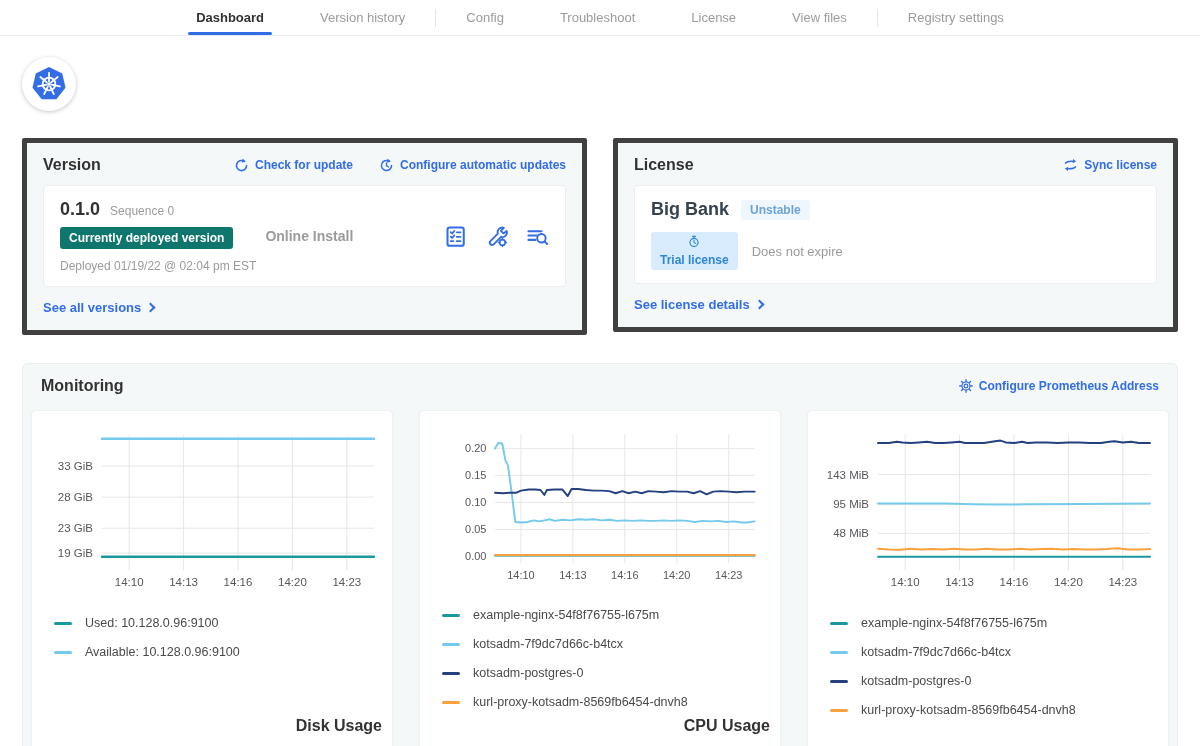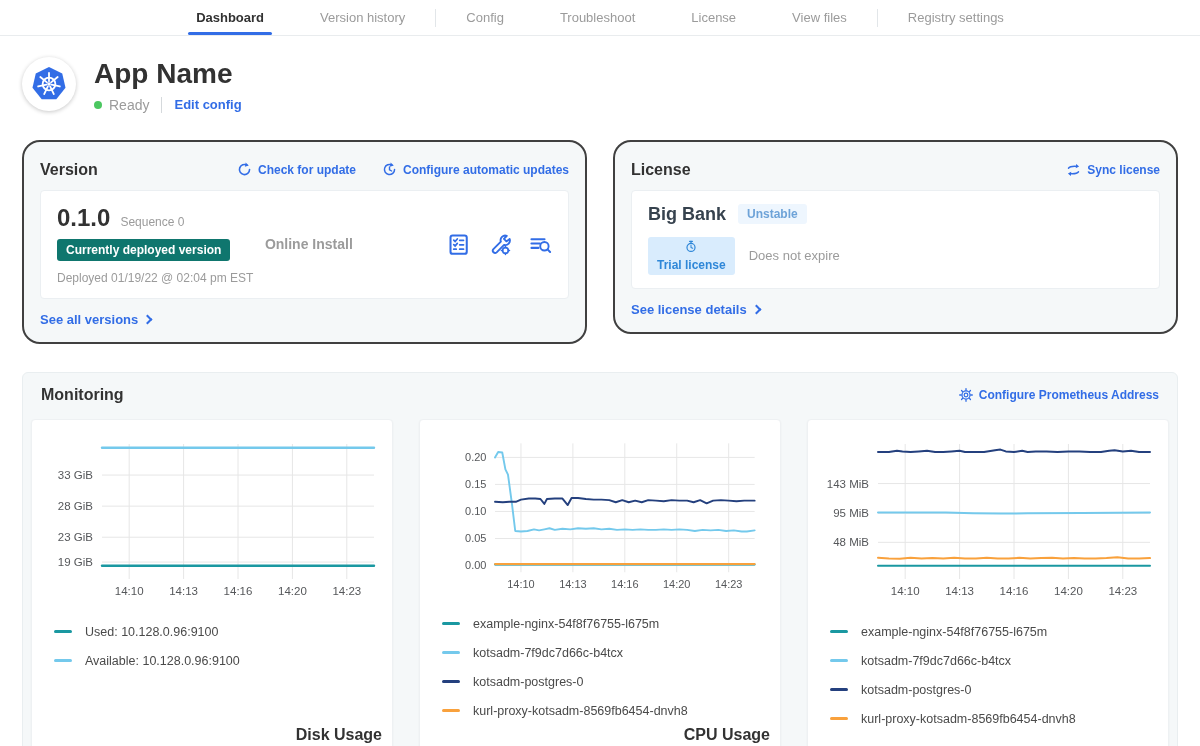--- a/index.html
+++ b/index.html
@@ -33,29 +33,29 @@
   }
   .app-title-block { margin-left:18px; padding-top:2px; }
   .app-title { font-size:28px; font-weight:700; margin:0; line-height:1.1; }
   .status-row { display:flex; align-items:center; margin-top:7px; font-size:14px; color:#9b9b9b; }
   .status-dot { width:8px; height:8px; border-radius:50%; background:#4cc761; margin-right:7px; }
   .vdiv { width:1px; height:16px; background:#d5d9dc; margin:0 12px; }
   .link { display:inline-flex; align-items:center; gap:6px; color:#326de6; font-weight:700; cursor:pointer; }
   .edit-config { font-size:13px; }
   
   .cards-row { display:flex; gap:26px; margin:27px 22px 0; align-items:flex-start; }
-  .card { flex:1; background:#f5f8f9; border:2px solid #404040; border-radius:18px; padding:19px 16px 14px; }
+  .card { flex:1; background:#f5f8f9; border:5px solid #404040; border-radius:2px; padding:13px 16px 14px; }
   .card-head { display:flex; justify-content:space-between; align-items:center; }
   .card-title { font-size:16px; font-weight:700; }
   .head-links { display:flex; gap:26px; font-size:12px; }
   .inner { background:#fff; border:1px solid #ebeff2; border-radius:4px; margin-top:11px; padding:13px 16px; }
   .version-inner { display:flex; align-items:center; }
   .v-left { flex:0 0 42%; }
   .v-num-row { display:flex; align-items:baseline; gap:10px; }
-  .v-num { font-size:24px; font-weight:700; }
+  .v-num { font-size:18px; font-weight:700; }
   .v-seq { font-size:12px; color:#9b9b9b; }
   .badge-green {
     display:inline-block; background:#0f766e; color:#fff; font-size:12px; font-weight:700;
     padding:4px 9px; border-radius:3px; margin-top:7px;
   }
   .v-deployed { font-size:12px; color:#9b9b9b; margin-top:10px; }
   .v-mid { flex:1; font-size:14px; font-weight:700; color:#9b9b9b; }
   .v-icons { display:flex; gap:18px; color:#326de6; align-items:center; }
   .icon-btn { cursor:pointer; display:flex; }
   .see-link { font-size:13px; margin-top:13px; }
@@ -117,29 +117,20 @@
       <g stroke="#fff" stroke-width="1.7" stroke-linecap="round">
         <line x1="17" y1="14.5" x2="17" y2="6.5"></line>
         <line x1="18.95" y1="15.44" x2="25.2" y2="10.4"></line>
         <line x1="19.44" y1="17.56" x2="27.2" y2="19.34"></line>
         <line x1="18.08" y1="19.25" x2="21.56" y2="26.46"></line>
         <line x1="15.92" y1="19.25" x2="12.44" y2="26.46"></line>
         <line x1="14.56" y1="17.56" x2="6.76" y2="19.34"></line>
         <line x1="15.05" y1="15.44" x2="8.79" y2="10.4"></line>
       </g>
     </svg>
-  </div>
-  <div class="app-title-block">
-    <h1 class="app-title">App Name</h1>
-    <div class="status-row">
-      <span class="status-dot"></span>
-      <span>Ready</span>
-      <span class="vdiv"></span>
-      <span class="link edit-config">Edit config</span>
-    </div>
   </div>
 </div>
 
 <div class="cards-row">
 
   <div class="card">
     <div class="card-head">
       <span class="card-title">Version</span>
       <span class="head-links">
         <span class="link">

